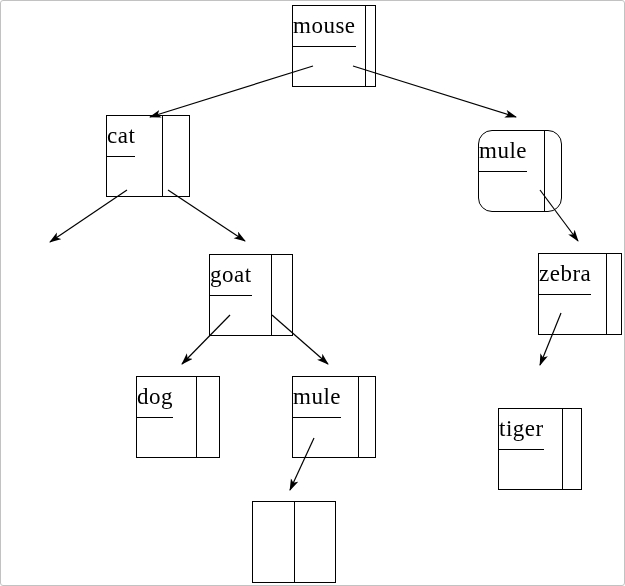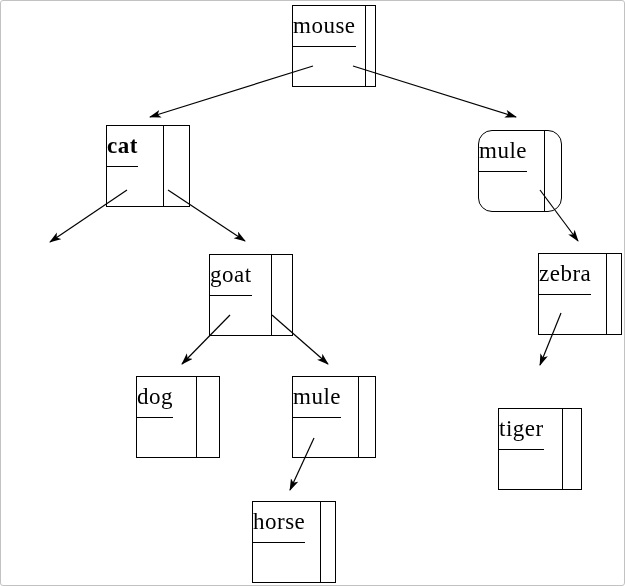--- a/index.html
+++ b/index.html
@@ -64,21 +64,21 @@
 
 <div class="frame">
   <div class="nodes-layer">
       <div class="node" style="left: 291px; top: 4px; width: 84px; height: 82px; border-color: rgb(0, 0, 0);">
         <div class="node-label" style="height: 41px; border-color: rgb(0, 0, 0); color: rgb(0, 0, 0);">mouse</div>
         <div class="node-cells">
           <div class="cell left" style="border-color: rgb(0, 0, 0);"></div>
           <div class="cell right"></div>
         </div>
       </div>
-      <div class="node" style="left: 105px; top: 124px; width: 84px; height: 82px; border-color: rgb(0, 0, 0); font-weight: bold;">
+      <div class="node" style="left: 105px; top: 114px; width: 84px; height: 82px; border-color: rgb(0, 0, 0);">
         <div class="node-label" style="height: 41px; border-color: rgb(0, 0, 0); color: rgb(0, 0, 0);">cat</div>
         <div class="node-cells">
           <div class="cell left" style="border-color: rgb(0, 0, 0);"></div>
           <div class="cell right"></div>
         </div>
       </div>
       <div class="node" style="left: 477px; top: 129px; width: 84px; height: 82px; border-color: rgb(0, 0, 0); border-radius: 14px;">
         <div class="node-label" style="height: 41px; border-color: rgb(0, 0, 0); color: rgb(0, 0, 0);">mule</div>
         <div class="node-cells">
           <div class="cell left" style="border-color: rgb(0, 0, 0);"></div>
@@ -114,21 +114,20 @@
         </div>
       </div>
       <div class="node" style="left: 497px; top: 375px; width: 84px; height: 82px; border-color: rgb(0, 0, 0); margin-top: 32px;">
         <div class="node-label" style="height: 41px; border-color: rgb(0, 0, 0); color: rgb(0, 0, 0);">tiger</div>
         <div class="node-cells">
           <div class="cell left" style="border-color: rgb(0, 0, 0);"></div>
           <div class="cell right"></div>
         </div>
       </div>
       <div class="node" style="left: 251px; top: 500px; width: 84px; height: 82px; border-color: rgb(0, 0, 0);">
-        <div class="node-label" style="height: 41px; border-color: rgb(0, 0, 0); color: rgb(0, 0, 0);">horse</div>
         <div class="node-cells">
           <div class="cell left" style="border-color: rgb(0, 0, 0);"></div>
           <div class="cell right"></div>
         </div>
       </div>
     </div>
   <svg class="edges-layer" width="625" height="586" viewBox="0 0 625 586" xmlns="http://www.w3.org/2000/svg">
     <defs>
       <marker id="arrowhead" markerUnits="userSpaceOnUse" markerWidth="14" markerHeight="10" refX="11" refY="4" orient="auto">
         <path d="M0,0 L12,4 L0,8 L3,4 Z" fill="#000000"></path>

